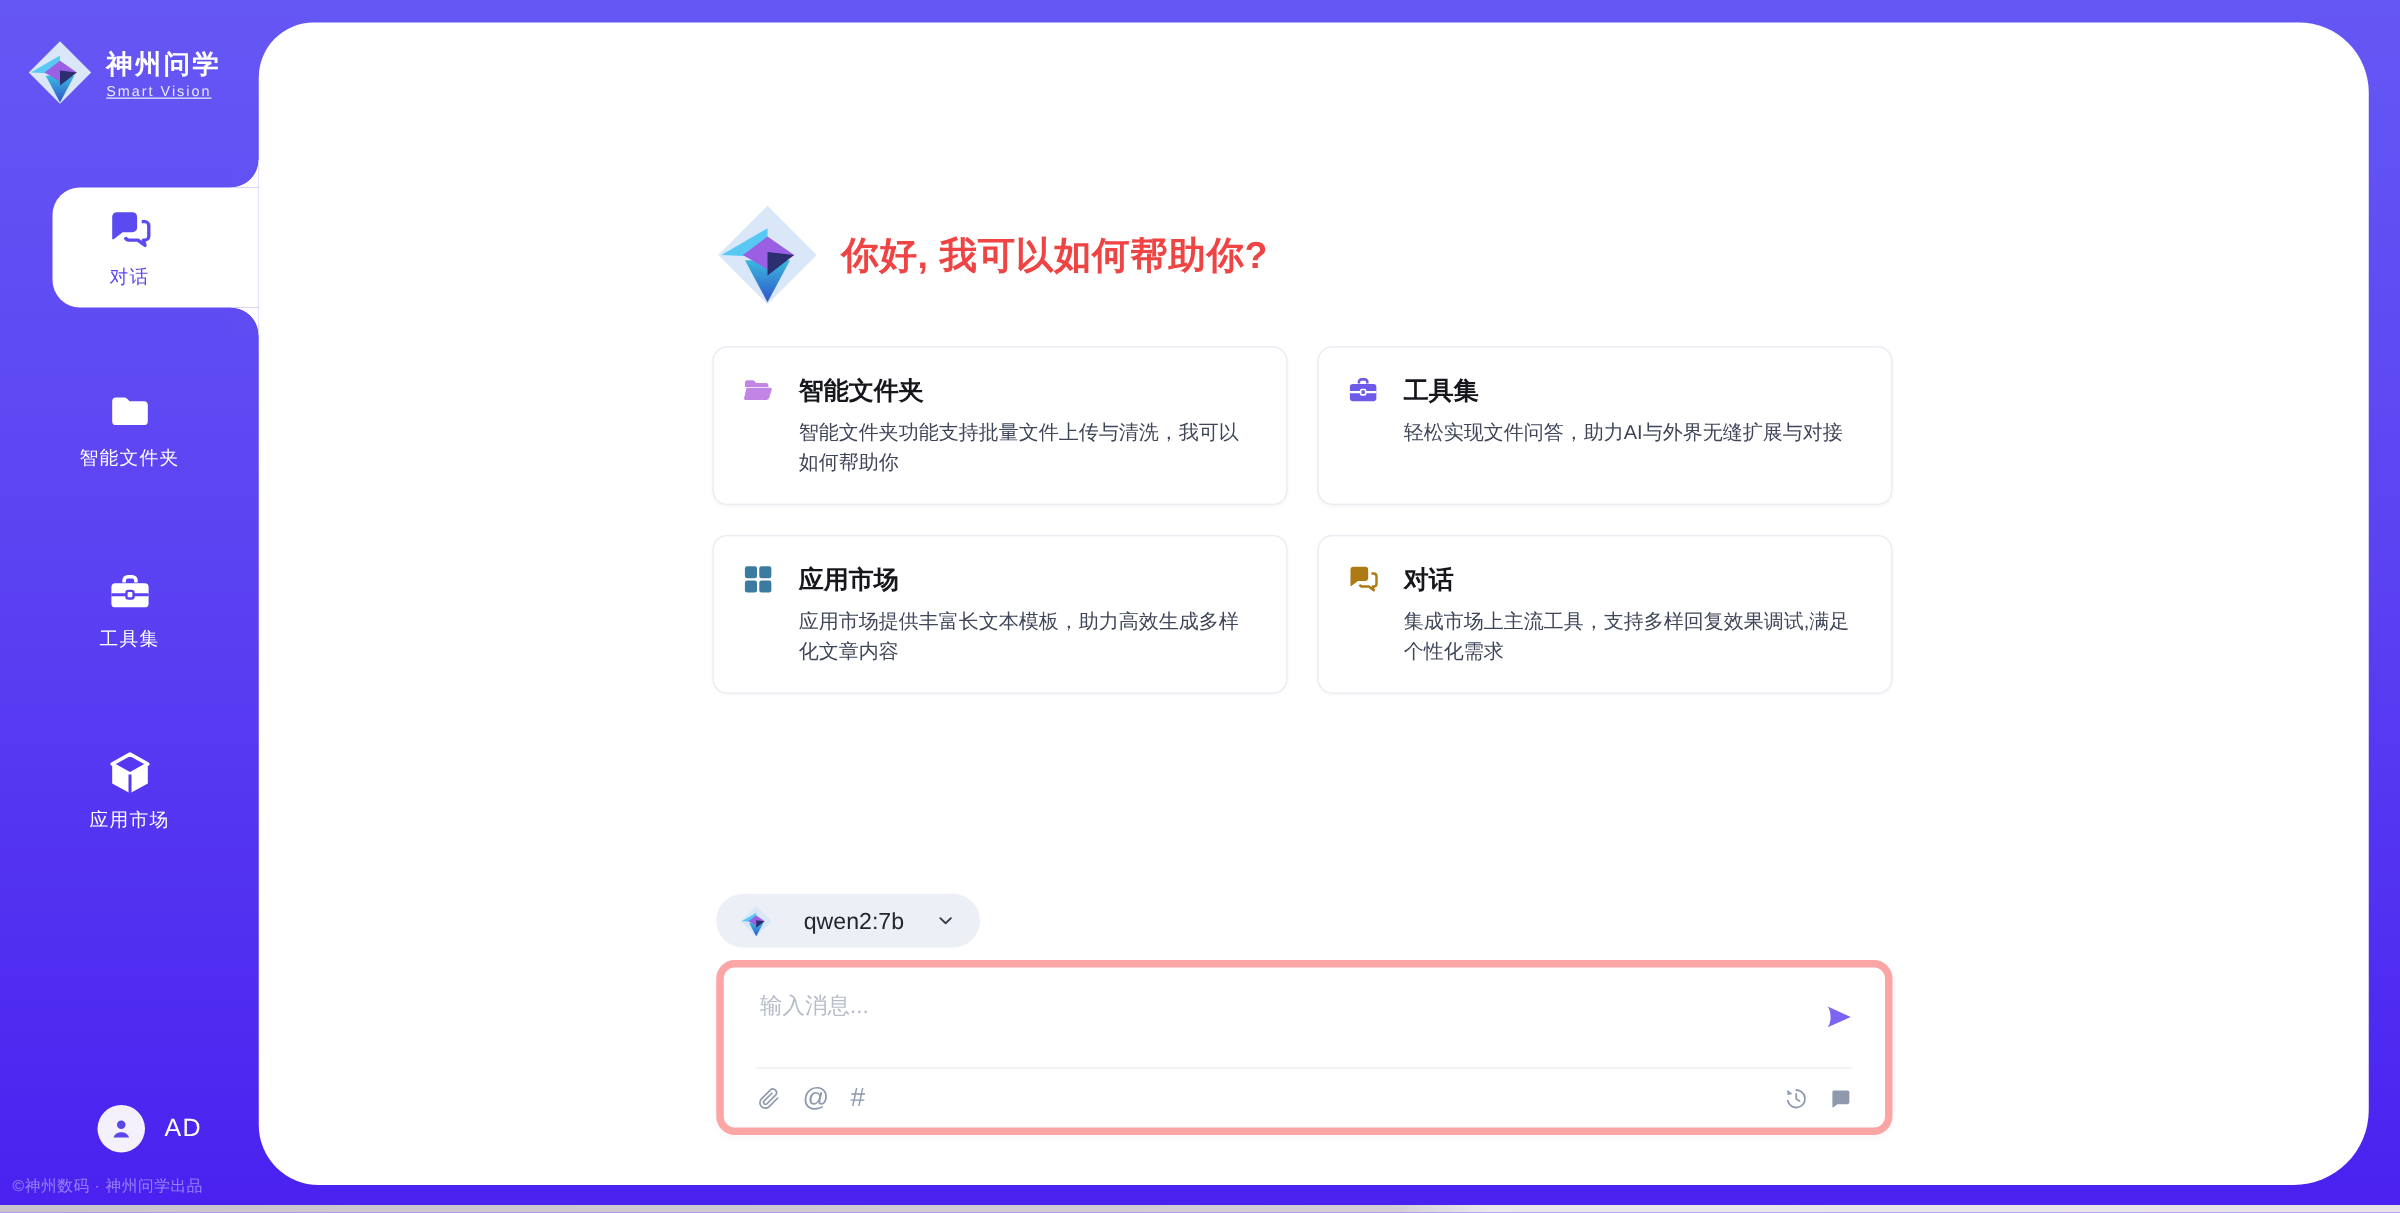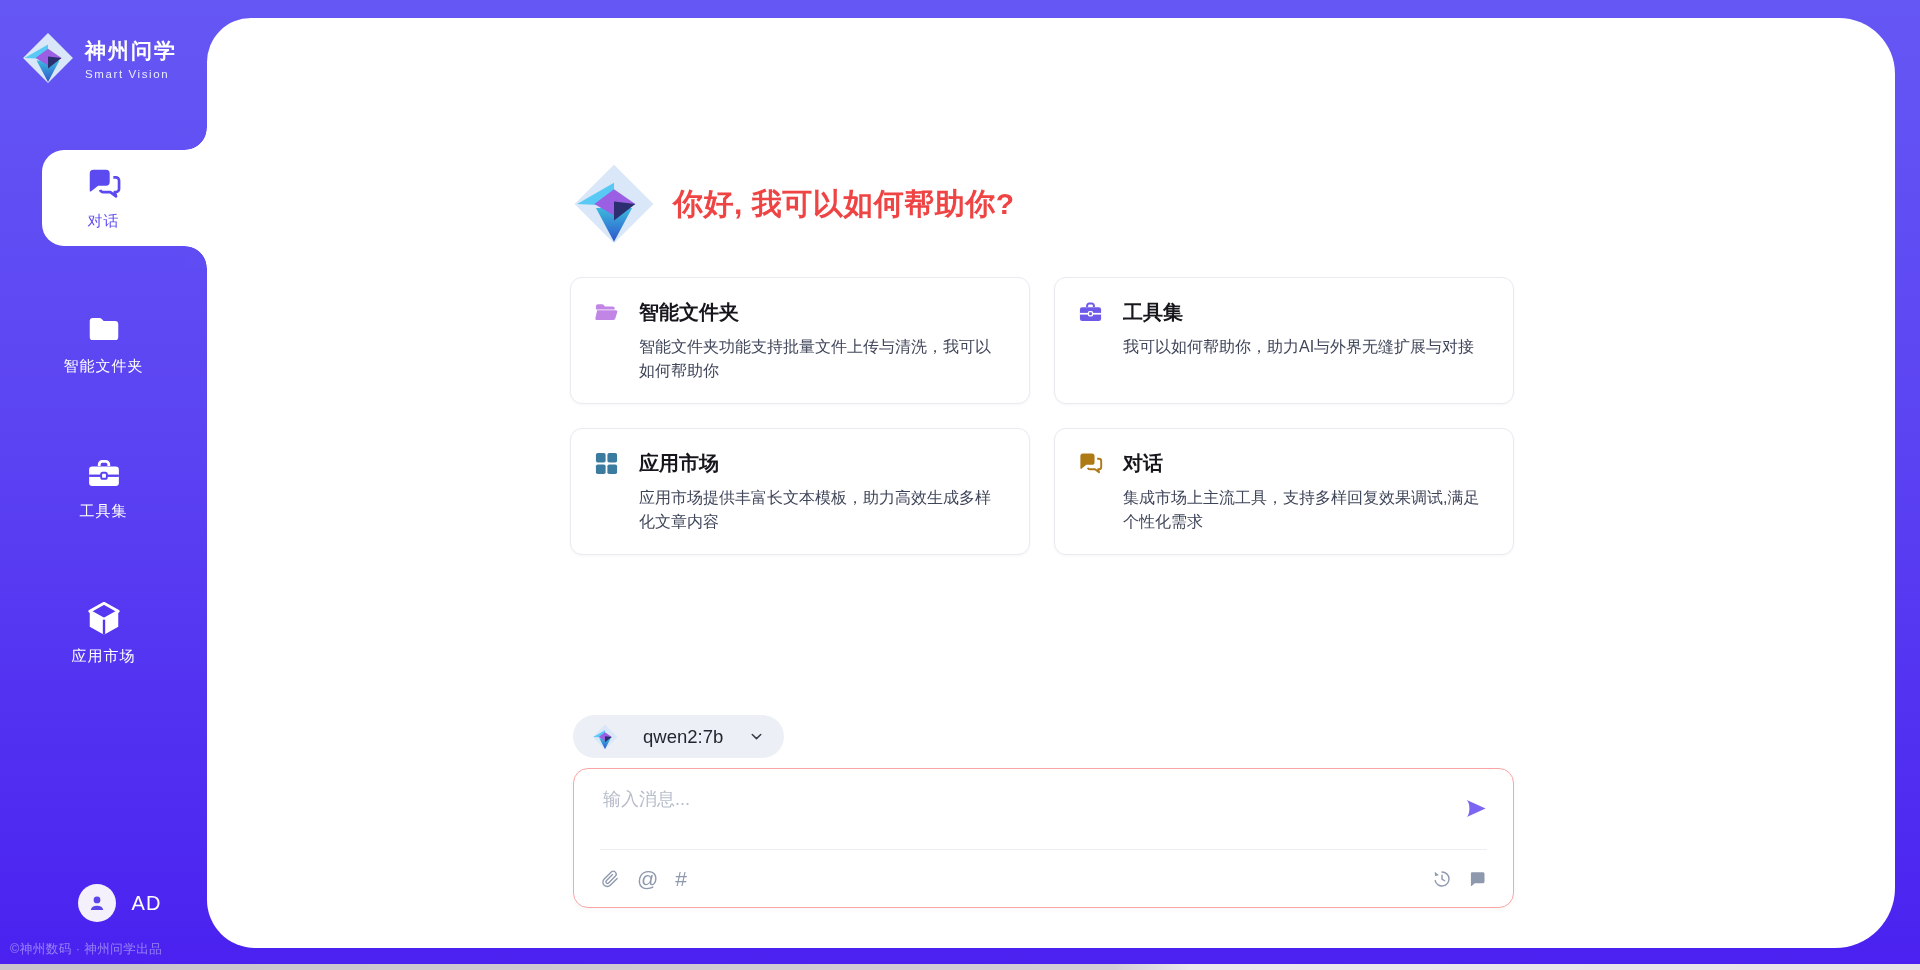--- a/index.html
+++ b/index.html
@@ -21,21 +21,21 @@
   .bottom-strip {
     position:absolute; left:0; right:0; bottom:0; height:6px; z-index:6;
     background:linear-gradient(90deg,#c9c4cc 0%, #d3ced6 58%, #eae7ed 62%, #e6e2e8 100%);
   }
 
   
   .sidebar { position:absolute; left:0; top:12px; width:239px; height:100%; z-index:3; }
   .logo { position:absolute; left:22px; top:20px; display:flex; align-items:center; gap:11px; }
   .logo .gem { width:52px; height:52px; }
   .logo-name { color:#fff; font-size:21px; font-weight:700; letter-spacing:2px; }
-  .logo-sub  { color:#e9ebff; font-size:11.5px; letter-spacing:1.6px; margin-top:3px; }
+  .logo-sub  { color:#e9ebff; font-size:11.5px; letter-spacing:1.6px; margin-top:3px;text-decoration:underline; }
 
   .nav-item {
     position:absolute; left:0; width:207px; height:96px; cursor:pointer;
     display:flex; flex-direction:column; align-items:center; justify-content:center; gap:9px;
   }
   .nav-item > * { position:relative; z-index:1; }
   .nav-item .nicon { width:38px; height:38px; color:#ffffff; }
   .nav-item .label { font-size:15px; color:#ffffff; letter-spacing:1px; }
   #nav-chat     { top:138px; }
   #nav-folder   { top:283px; }
@@ -104,21 +104,21 @@
     position:absolute; left:573px; top:715px; height:43px; z-index:4;
     display:inline-flex; align-items:center; gap:25px;
     background:#edeff6; border-radius:22px; padding:0 19px; cursor:pointer;
   }
   .model-pill .gem { width:26px; height:26px; }
   .model-name { font-size:18.5px; color:#23262f; }
   .model-pill .chev { width:17px; height:17px; color:#363c49; }
 
   .composer {
     position:absolute; left:573px; top:768px; width:941px; height:140px; z-index:4;
-    background:#fff; border:1px solid #fca5a5; border-radius:15px;
+    background:#fff; border:6px solid #fca5a5; border-radius:15px;
     box-shadow:0 2px 6px rgba(40,40,80,.03);
   }
   .composer textarea {
     position:absolute; left:27px; top:16px; width:830px; height:58px;
     border:none; outline:none; resize:none; background:transparent;
     font-size:18px; font-family:inherit; color:#2a2e38;
   }
   .composer textarea::placeholder { color:#b6bcc9; }
   .send-btn { position:absolute; right:24px; top:26px; width:27px; height:27px; cursor:pointer; color:#7a66f2; }
   .composer .divider { position:absolute; left:26px; right:26px; top:80px; height:1px; background:#edeef4; }
@@ -289,21 +289,21 @@
     <div class="card-desc">智能文件夹功能支持批量文件上传与清洗，我可以如何帮助你</div>
   </div>
 
   <div class="card">
     <div class="card-head">
       <svg class="cicon toolbox">
           <use href="#ic-toolbox"></use>
         </svg>
       <span class="card-title">工具集</span>
     </div>
-    <div class="card-desc">我可以如何帮助你，助力AI与外界无缝扩展与对接</div>
+    <div class="card-desc">轻松实现文件问答，助力AI与外界无缝扩展与对接</div>
   </div>
 
   <div class="card">
     <div class="card-head">
       <svg class="cicon grid">
           <use href="#ic-grid"></use>
         </svg>
       <span class="card-title">应用市场</span>
     </div>
     <div class="card-desc">应用市场提供丰富长文本模板，助力高效生成多样化文章内容</div>

